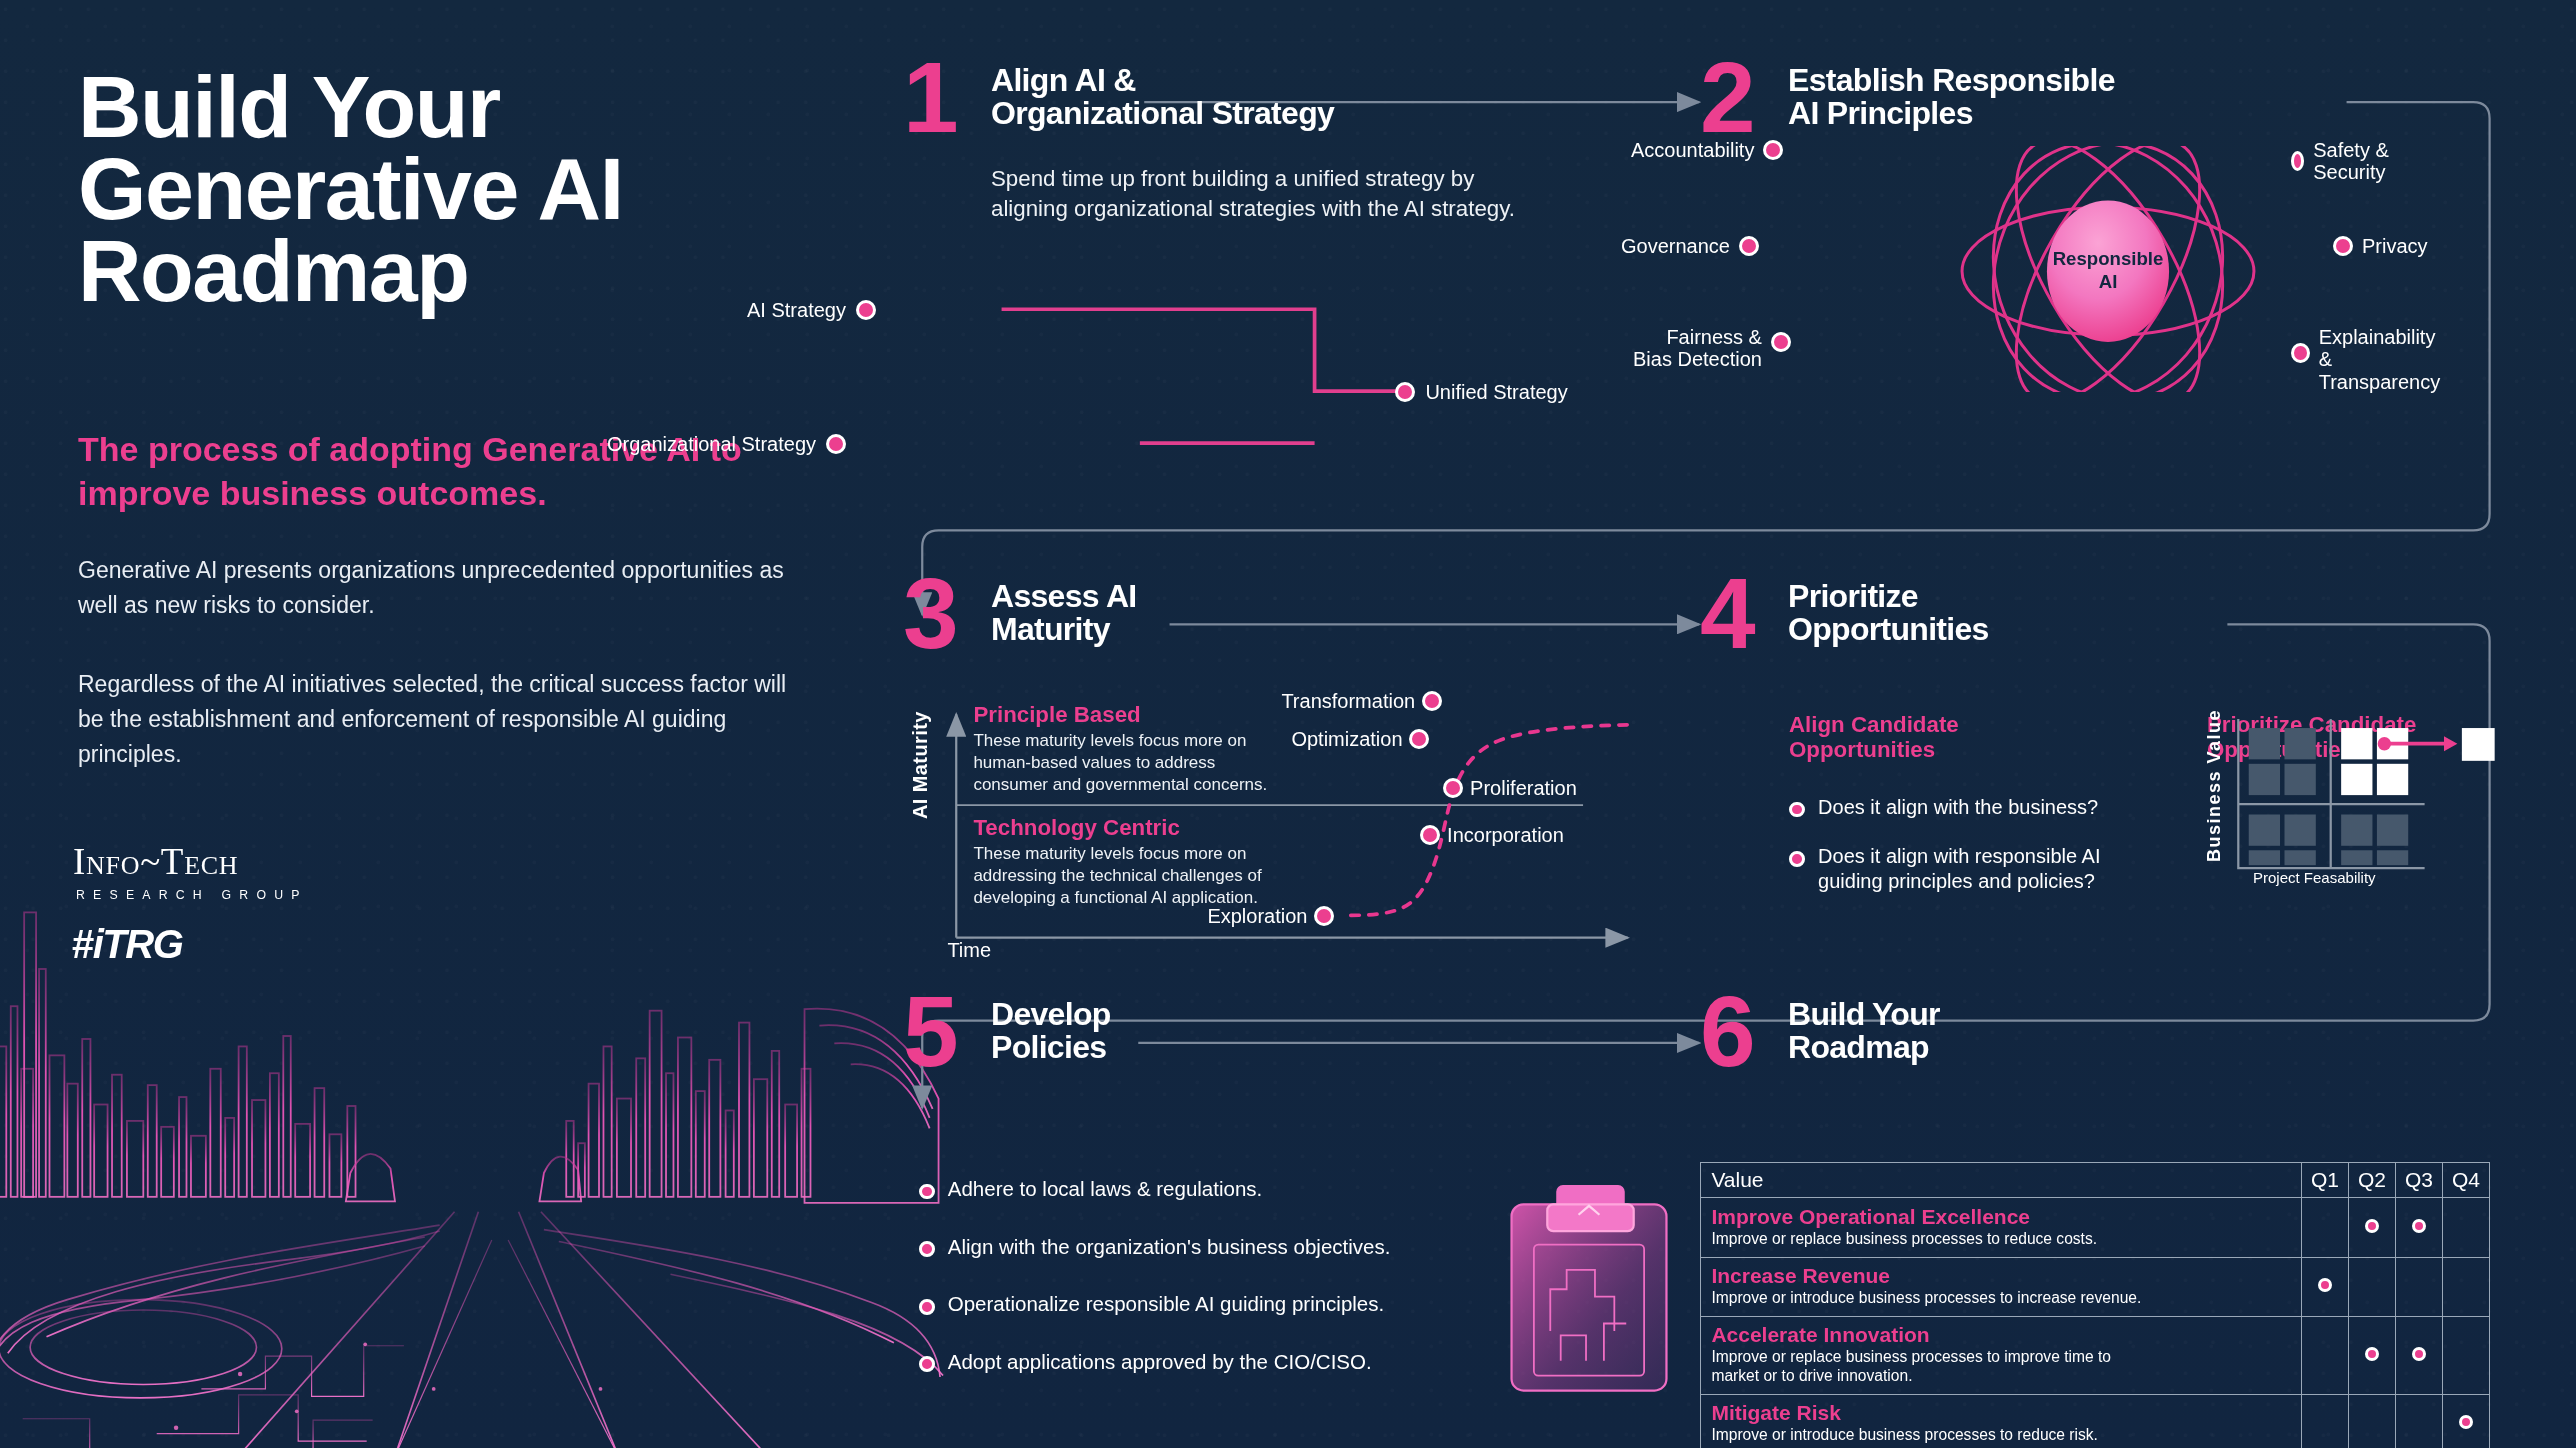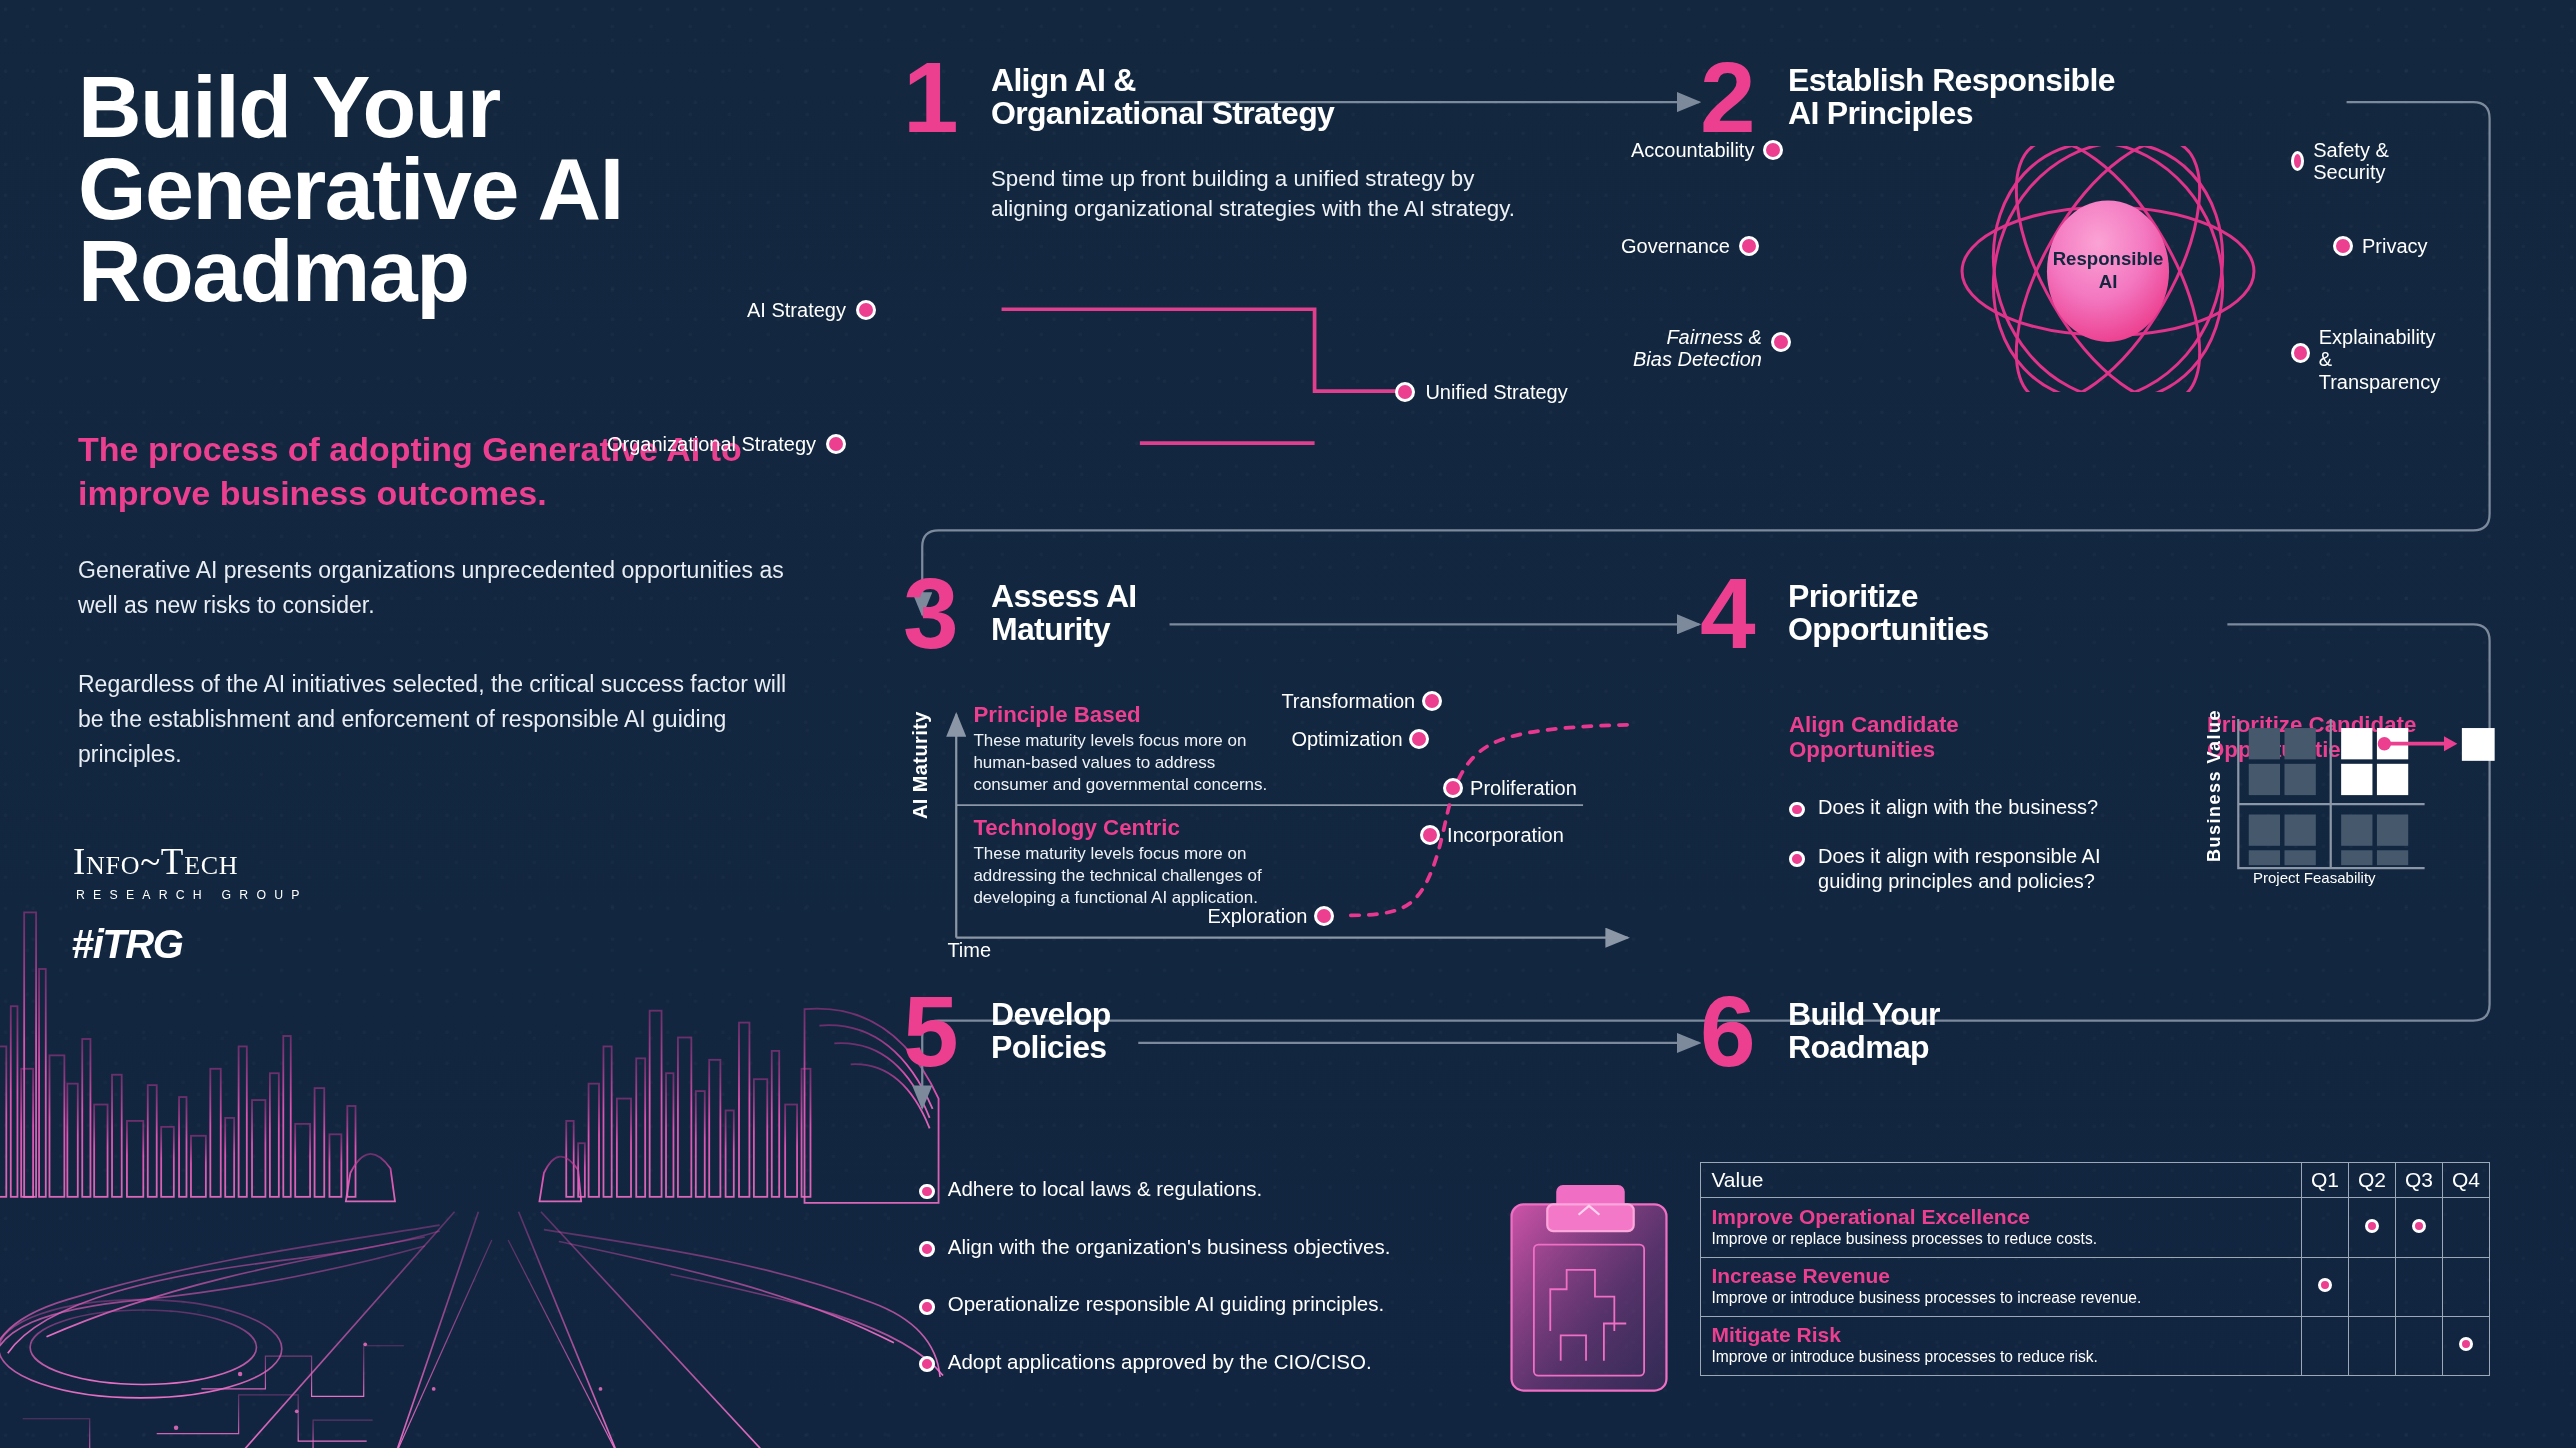--- a/index.html
+++ b/index.html
@@ -358,21 +358,21 @@
       <span class="nlabel">Safety &amp; Security</span>
     </div>
     <div class="atom-lab" style="left:-204px;top:89px;">
       <span class="nlabel" style="text-align:right;">Governance</span>
       <span class="node"></span>
     </div>
     <div class="atom-lab" style="left:508px;top:89px;">
       <span class="node"></span>
       <span class="nlabel">Privacy</span>
     </div>
-    <div class="atom-lab" style="left:-192px;top:180px;font-style:italic;">
+    <div class="atom-lab" style="left:-192px;top:180px;">
       <span class="nlabel" style="text-align:right;">Fairness &amp;
 Bias Detection</span>
       <span class="node" style="margin-top:-13.4px;"></span>
     </div>
     <div class="atom-lab" style="left:466px;top:180px;">
       <span class="node" style="margin-top:-13.4px;"></span>
       <span class="nlabel">Explainability &amp;
 Transparency</span>
     </div>
   </div>
@@ -582,20 +582,31 @@
           <div class="t-val-title">Increase Revenue</div>
           <div class="t-val-desc">Improve or introduce business processes to increase revenue.</div>
         </td>
         <td class="t-cell"><span class="t-dot"></span></td>
         <td class="t-cell"></td>
         <td class="t-cell"></td>
         <td class="t-cell"></td>
       </tr>
       <tr>
         <td class="t-val">
+          <div class="t-val-title">Accelerate Innovation</div>
+          <div class="t-val-desc">Improve or replace business processes to improve time to
+market or to drive innovation.</div>
+        </td>
+        <td class="t-cell"></td>
+        <td class="t-cell"><span class="t-dot"></span></td>
+        <td class="t-cell"><span class="t-dot"></span></td>
+        <td class="t-cell"></td>
+      </tr>
+      <tr>
+        <td class="t-val">
           <div class="t-val-title">Mitigate Risk</div>
           <div class="t-val-desc">Improve or introduce business processes to reduce risk.</div>
         </td>
         <td class="t-cell"></td>
         <td class="t-cell"></td>
         <td class="t-cell"></td>
         <td class="t-cell"><span class="t-dot"></span></td>
       </tr>
     </tbody>
   </table>

